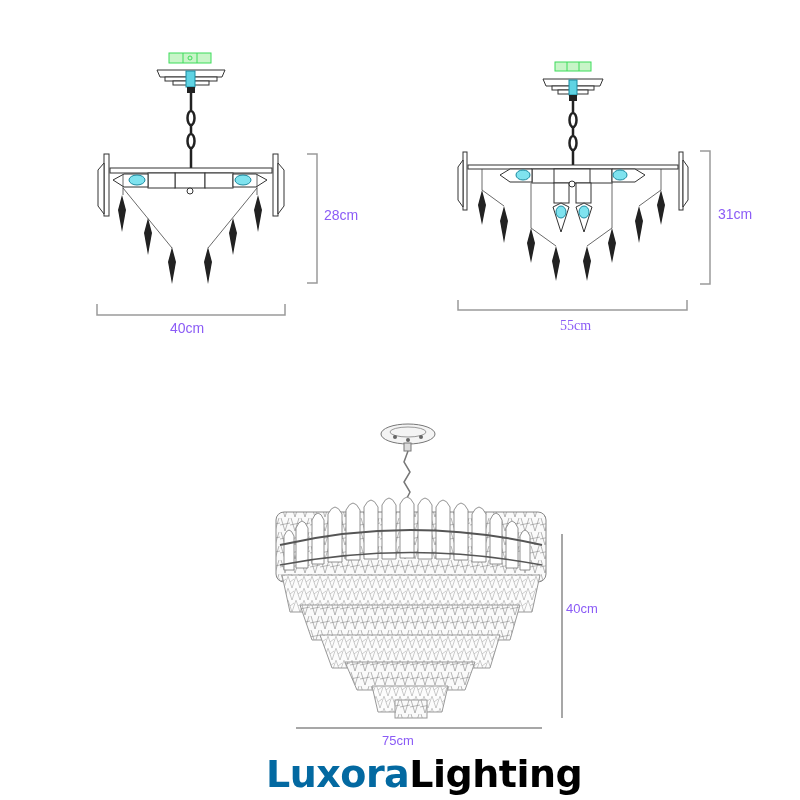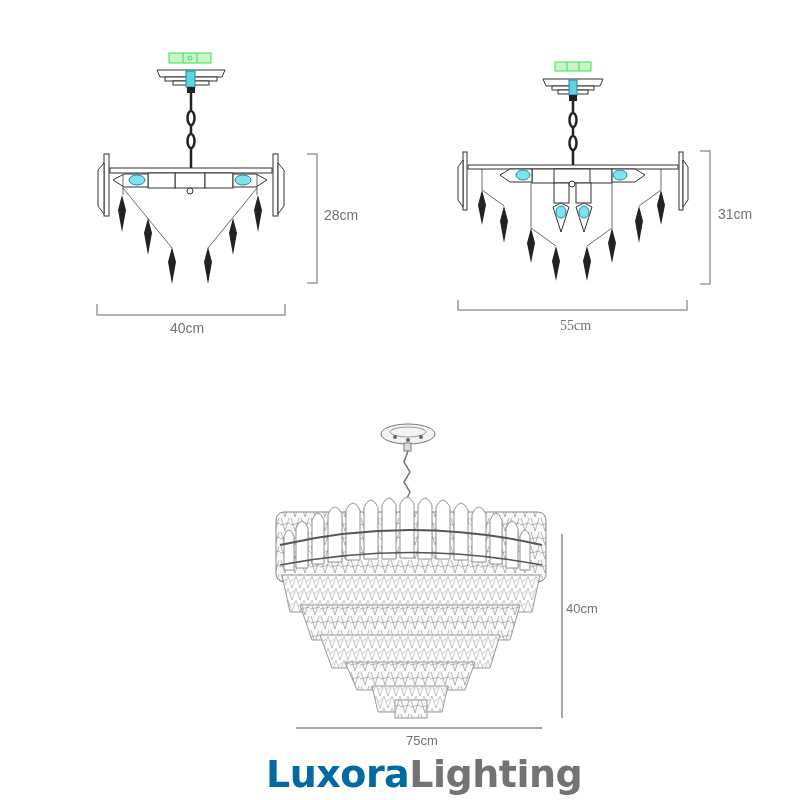--- a/index.html
+++ b/index.html
@@ -1,21 +1,21 @@
 <!DOCTYPE html>
 <html><head>
 <meta charset="utf-8">
 <style>
   html, body { margin:0; padding:0; background:#ffffff; }
   body { width:800px; height:800px; position:relative; overflow:hidden; font-family:"Liberation Sans", sans-serif; }
-  .dim-label { position:absolute; font-size:14px; color:#737373; font-family:"Liberation Sans", sans-serif; white-space:nowrap; }
+  .dim-label { position:absolute; font-size:14px; color:#8b5cf6; font-family:"Liberation Sans", sans-serif; white-space:nowrap; }
   svg { position:absolute; left:0; top:0; }
   .logo { position:absolute; left:266px; top:750px; font-family:"DejaVu Sans", sans-serif; font-size:38px; font-weight:bold; letter-spacing:-0.5px; white-space:nowrap; line-height:48px; }
   .logo .a { color:#0369a1; }
-  .logo .b { color:#737373; }
+  .logo .b { color:#000000; }
 </style>
 </head>
 <body>
 
 <div>
 <svg width="800" height="800">
 
   <rect x="169" y="53" width="42" height="10" fill="#c8f5c8" stroke="#3ddc5a" stroke-width="1"></rect>
   <line x1="183" y1="53" x2="183" y2="63" stroke="#3ddc5a"></line>
   <line x1="197" y1="53" x2="197" y2="63" stroke="#3ddc5a"></line>
@@ -205,18 +205,18 @@
   <path d="M372 686 L448 686 L442 712 L378 712 Z" fill="url(#crys2)" stroke="#999"></path>
   <rect x="395" y="700" width="32" height="18" fill="url(#crys)" stroke="#999"></rect>
 </svg>
 </div>
 <svg width="800" height="800">
   <g stroke="#8a8a8a" stroke-width="1.5" fill="none">
     <line x1="296" y1="728" x2="542" y2="728"></line>
     <line x1="562" y1="534" x2="562" y2="718"></line>
   </g>
 </svg>
-<span class="dim-label" style="left:406px;top:733px;font-size:13px;">75cm</span>
+<span class="dim-label" style="left:382px;top:733px;font-size:13px;">75cm</span>
 <span class="dim-label" style="left:566px;top:601px;font-size:13px;">40cm</span>
 
 <div class="logo">
   <span class="a">Luxora</span><span class="b">Lighting</span>
 </div>
 
 </body></html>

